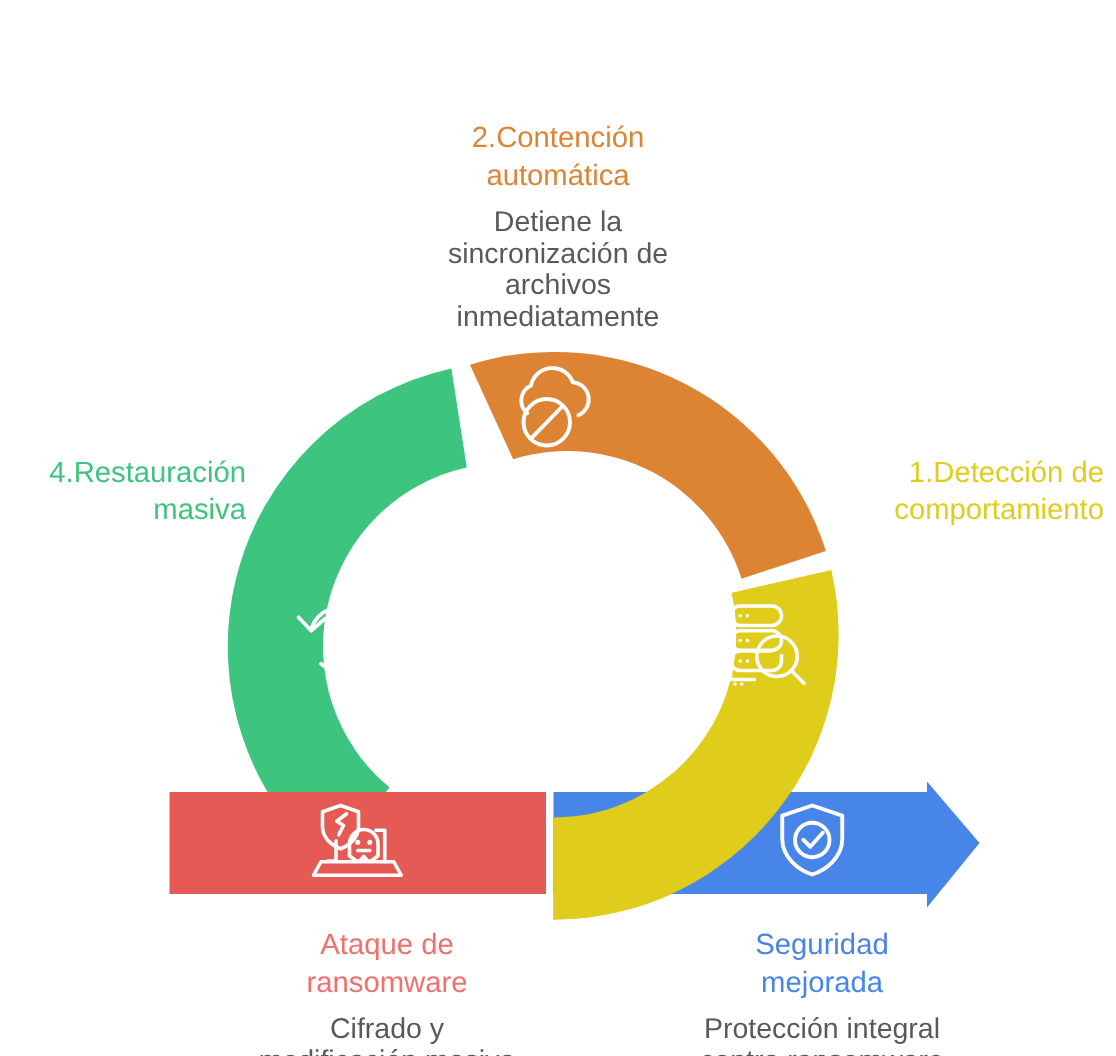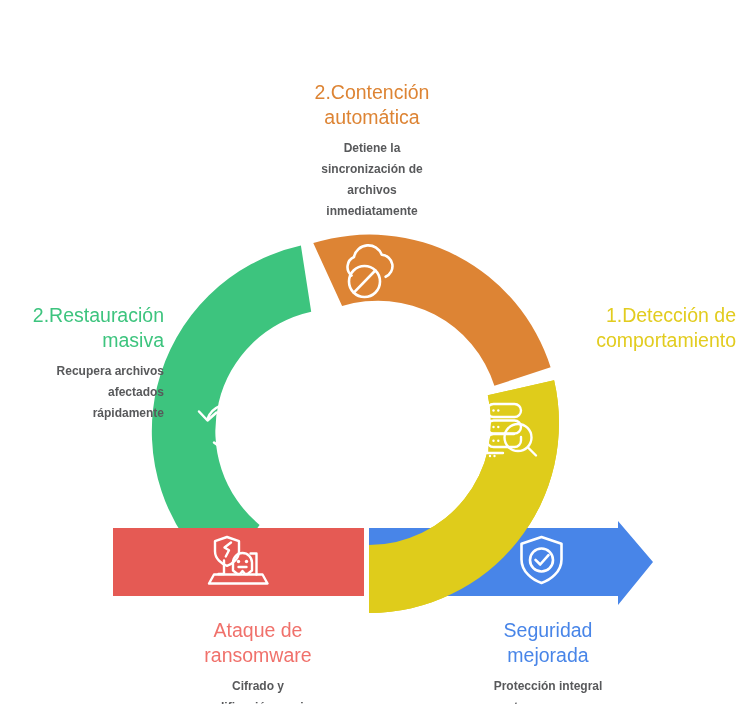--- a/index.html
+++ b/index.html
@@ -34,26 +34,25 @@
     position: absolute;
   }
   .label-title {
     font-size: 19.5px;
     line-height: 25px;
     font-weight: 400;
     margin: 0 0 8px 0;
     white-space: pre-line;
   }
   .label-desc {
-    font-size: 12px;
+    font-size: 19px;
     line-height: 21px;
     color: #58595b;
     margin: 0;
     white-space: pre-line;
-    font-weight: bold;
   }
 
   
   #label-contencion {
     left: 252px;
     top: 27px;
     width: 240px;
     text-align: center;
   }
   
@@ -198,25 +197,22 @@
 archivos
 inmediatamente</div>
   </div>
 
   <div class="label-block" id="label-deteccion">
     <div class="label-title" style="color:#E2CC1F">1.Detección de
 comportamiento</div>
   </div>
 
   <div class="label-block" id="label-restauracion">
-    <div class="label-title" style="color:#3DC47E">2.Restauración
+    <div class="label-title" style="color:#3DC47E">4.Restauración
 masiva</div>
-    <div class="label-desc">Recupera archivos
-afectados
-rápidamente</div>
   </div>
 
   <div class="label-block" id="label-seguridad">
     <div class="label-title" style="color:#4885E8">Seguridad
 mejorada</div>
     <div class="label-desc">Protección integral
 contra ransomware</div>
   </div>
 
   <div class="label-block" id="label-ataque">

